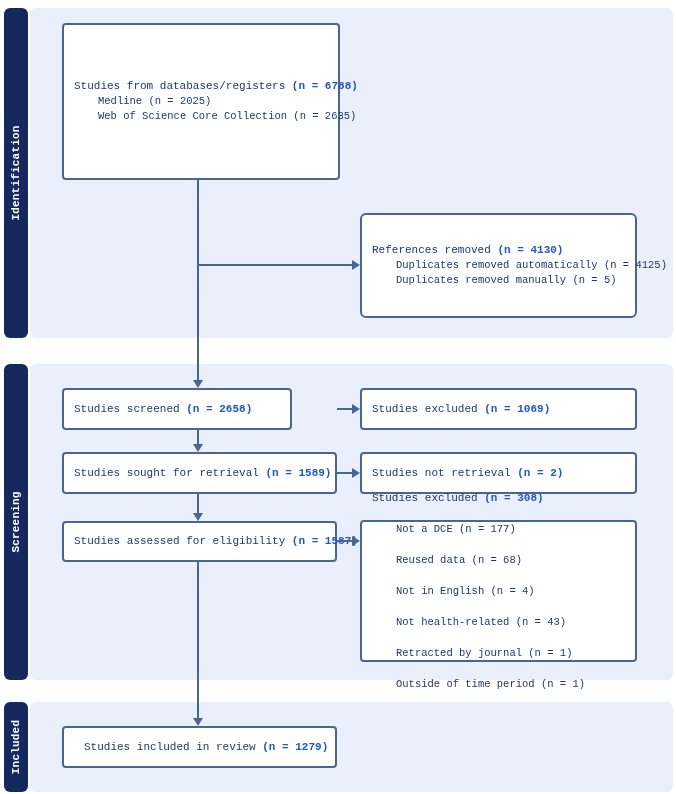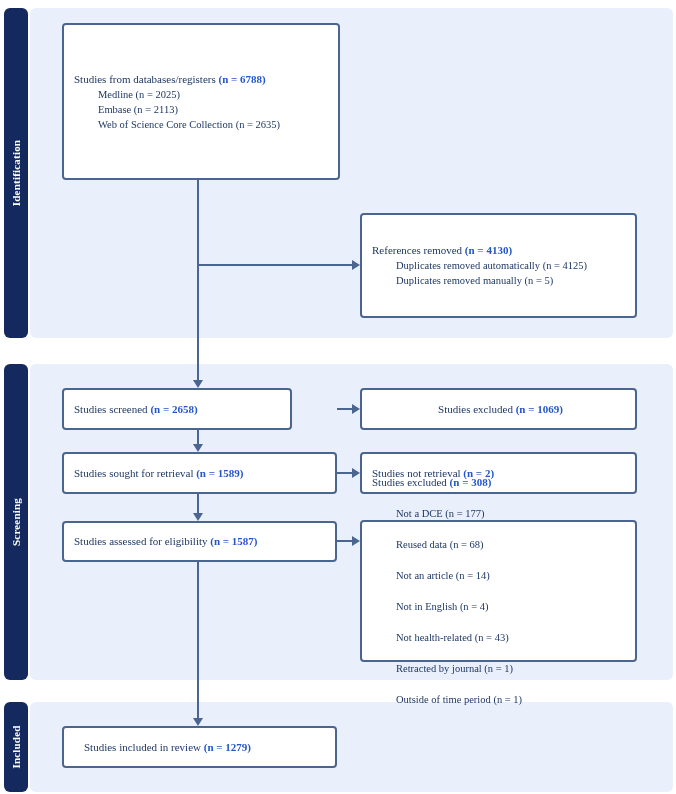--- a/index.html
+++ b/index.html
@@ -1,20 +1,20 @@
 <!DOCTYPE html>
 <html><head>
 <meta charset="utf-8">
 <style>
   html,body{margin:0;padding:0;background:#ffffff;}
   #stage{
     position:relative;
     width:676px;height:794px;
     background:#ffffff;
-    font-family:Liberation Serif, serif;
+    font-family:Liberation Mono, monospace;
     overflow:hidden;
   }
   .panel{
     position:absolute;
     background:#e9effb;
     border-radius:6px;
   }
   .sidebar{
     position:absolute;
     left:4px;width:24px;
@@ -85,39 +85,38 @@
   </div>
   <div class="sidebar" style="top:702px;height:90px;">
     <span>Included</span>
   </div>
 
   <div class="box" style="left:62px;top:23px;width:278px;height:157px;">
     <div class="mainline">
       <span>Studies from databases/registers </span><b>(n = 6788)</b>
     </div>
     <div class="subline">Medline (n = 2025)</div>
-    <div class="subline">Embase (n = 2113)</div>
     <div class="subline">Web of Science Core Collection (n = 2635)</div>
   </div>
 
-  <div class="box" style="left:360px;top:213px;width:277px;height:105px;">
+  <div class="box" style="left:360px;top:213px;width:277px;height:105px;border-radius:6px;">
     <div class="mainline">
       <span>References removed </span><b>(n = 4130)</b>
     </div>
     <div class="subline">Duplicates removed automatically (n = 4125)</div>
     <div class="subline">Duplicates removed manually (n = 5)</div>
   </div>
 
   <div class="box" style="left:62px;top:388px;width:230px;height:42px;">
     <div class="mainline">
       <span>Studies screened </span><b>(n = 2658)</b>
     </div>
   </div>
 
-  <div class="box" style="left:360px;top:388px;width:277px;height:42px;text-align:center;">
+  <div class="box" style="left:360px;top:388px;width:277px;height:42px;">
     <div class="mainline">
       <span>Studies excluded </span><b>(n = 1069)</b>
     </div>
   </div>
 
   <div class="box" style="left:62px;top:452px;width:275px;height:42px;">
     <div class="mainline">
       <span>Studies sought for retrieval </span><b>(n = 1589)</b>
     </div>
   </div>
@@ -133,21 +132,20 @@
       <span>Studies assessed for eligibility </span><b>(n = 1587)</b>
     </div>
   </div>
 
   <div class="box" style="left:360px;top:520px;width:277px;height:142px;gap:16px;">
     <div class="mainline">
       <span>Studies excluded </span><b>(n = 308)</b>
     </div>
     <div class="subline">Not a DCE (n = 177)</div>
     <div class="subline">Reused data (n = 68)</div>
-    <div class="subline">Not an article (n = 14)</div>
     <div class="subline">Not in English (n = 4)</div>
     <div class="subline">Not health-related (n = 43)</div>
     <div class="subline">Retracted by journal (n = 1)</div>
     <div class="subline">Outside of time period (n = 1)</div>
   </div>
 
   <div class="box" style="left:62px;top:726px;width:275px;height:42px;padding-left:20px;">
     <div class="mainline">
       <span>Studies included in review </span><b>(n = 1279)</b>
     </div>

